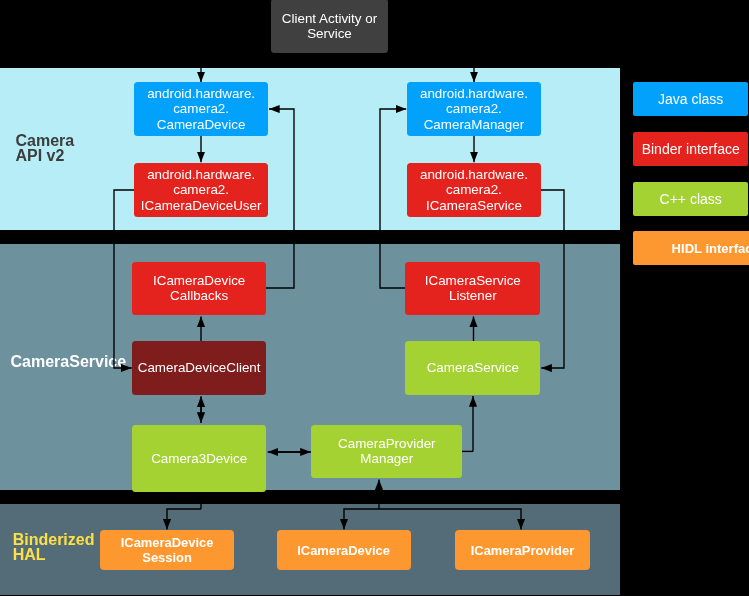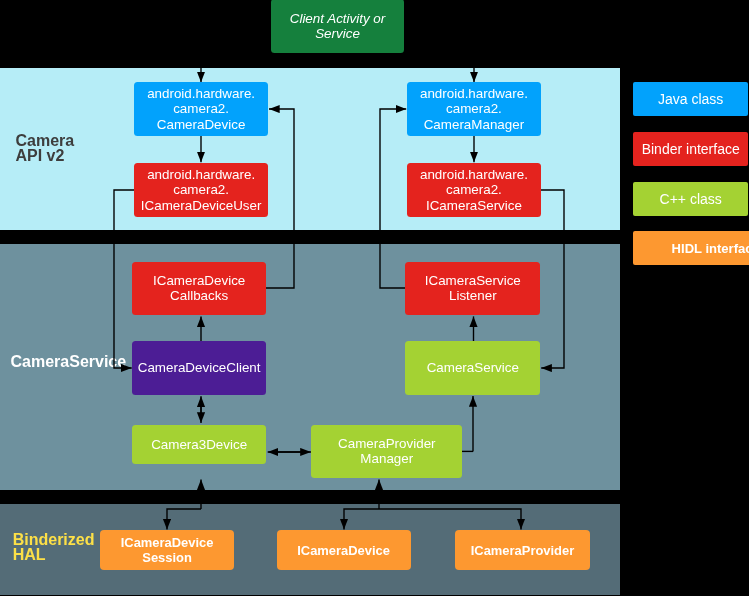--- a/index.html
+++ b/index.html
@@ -80,21 +80,21 @@
 
       <path d="M201,509 L201,479.4" marker-end="url(#ah)"></path>
       <path d="M201,509 L167,509 L167,529.6" marker-end="url(#ah)"></path>
 
       <path d="M379,509 L379,479.4" marker-end="url(#ah)"></path>
       <path d="M379,509 L344,509 L344,529.4" marker-end="url(#ah)"></path>
       <path d="M379,509 L521,509 L521,529.4" marker-end="url(#ah)"></path>
     </g>
   </svg>
 
-  <div class="node" style="left:271px;top:-0.6px;width:133px;height:53.5px;background:#15803d;font-style:italic;">Client Activity or
+  <div class="node" style="left:271px;top:-0.6px;width:117px;height:53.5px;background:#404040;">Client Activity or
 Service</div>
 
   <div class="node" style="left:134px;top:82px;width:134.2px;height:54px;background:#02a2fc;">android.hardware.
 camera2.
 CameraDevice</div>
 
   <div class="node" style="left:407.1px;top:82px;width:133.7px;height:54px;background:#02a2fc;">android.hardware.
 camera2.
 CameraManager</div>
 
@@ -105,25 +105,25 @@
   <div class="node" style="left:407.1px;top:162.9px;width:133.7px;height:54.1px;background:#e4231e;">android.hardware.
 camera2.
 ICameraService</div>
 
   <div class="node" style="left:132.3px;top:261.6px;width:133.7px;height:53.4px;background:#e4231e;">ICameraDevice
 Callbacks</div>
 
   <div class="node" style="left:405.4px;top:261.6px;width:134.8px;height:53.4px;background:#e4231e;">ICameraService
 Listener</div>
 
-  <div class="node" style="left:132.3px;top:340.6px;width:133.7px;height:54.4px;background:#4c1d95;">CameraDeviceClient</div>
+  <div class="node" style="left:132.3px;top:340.6px;width:133.7px;height:54.4px;background:#7f1d1d;">CameraDeviceClient</div>
 
   <div class="node" style="left:405.4px;top:340.6px;width:134.8px;height:54.4px;background:#a4d233;">CameraService</div>
 
-  <div class="node" style="left:132.3px;top:424.7px;width:133.7px;height:39px;background:#a4d233;">Camera3Device</div>
+  <div class="node" style="left:132.3px;top:424.7px;width:133.7px;height:67px;background:#a4d233;">Camera3Device</div>
 
   <div class="node" style="left:311.3px;top:424.7px;width:151px;height:53.4px;background:#a4d233;">CameraProvider
 Manager</div>
 
   <div class="node hidl" style="left:100px;top:530.2px;width:134.2px;height:40.3px;background:#fd9830;">ICameraDevice
 Session</div>
 
   <div class="node hidl" style="left:276.5px;top:530.2px;width:134.2px;height:40.3px;background:#fd9830;">ICameraDevice</div>
 
   <div class="node hidl" style="left:455.4px;top:530.2px;width:134.2px;height:40.3px;background:#fd9830;">ICameraProvider</div>

